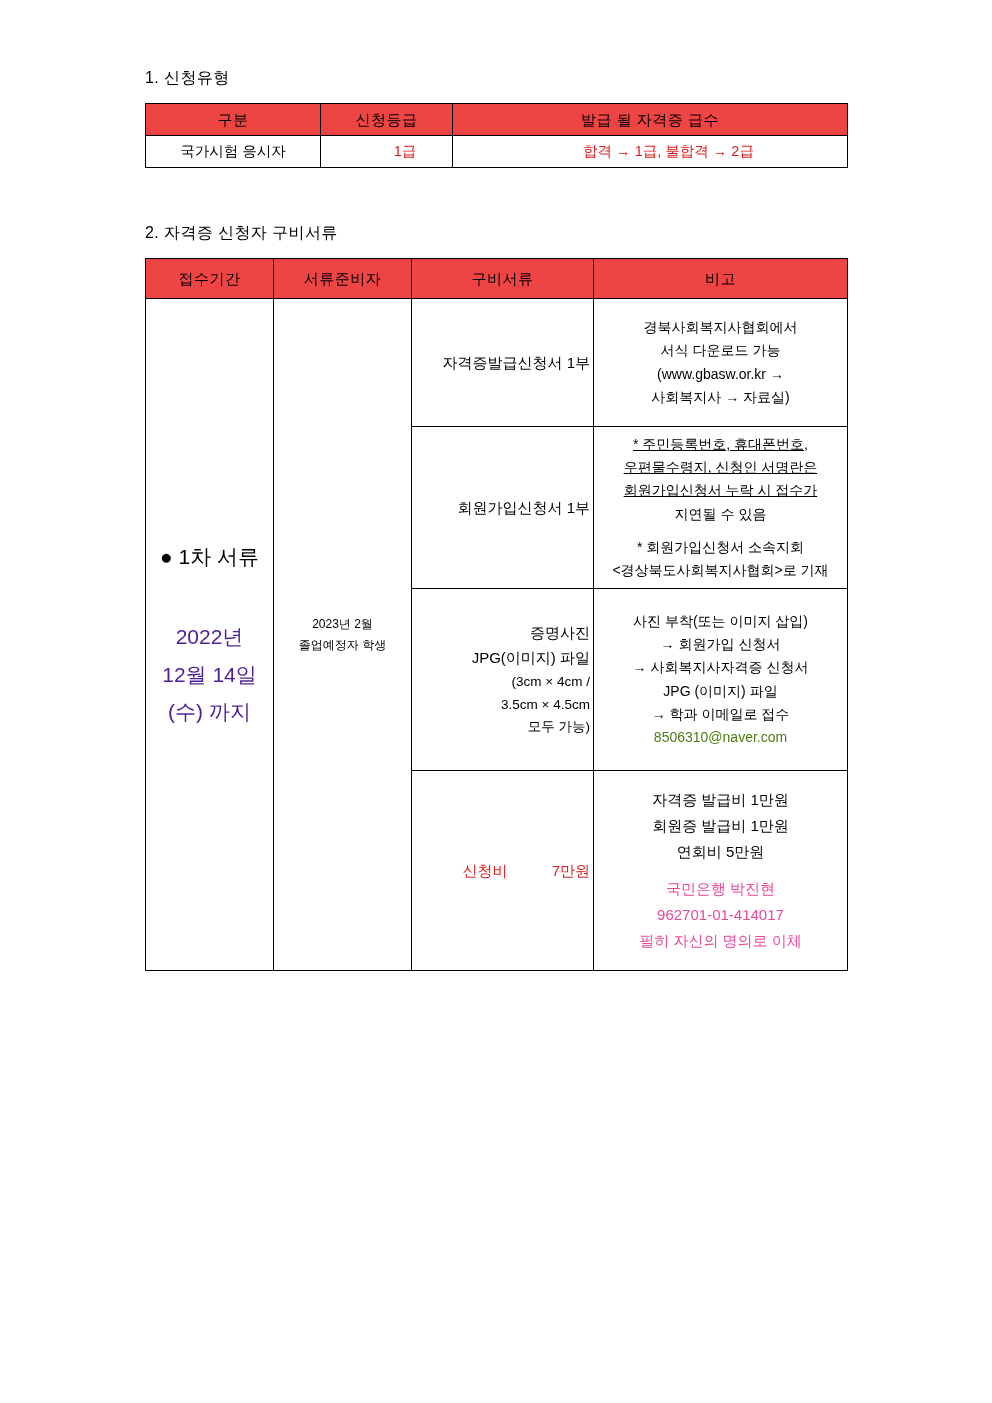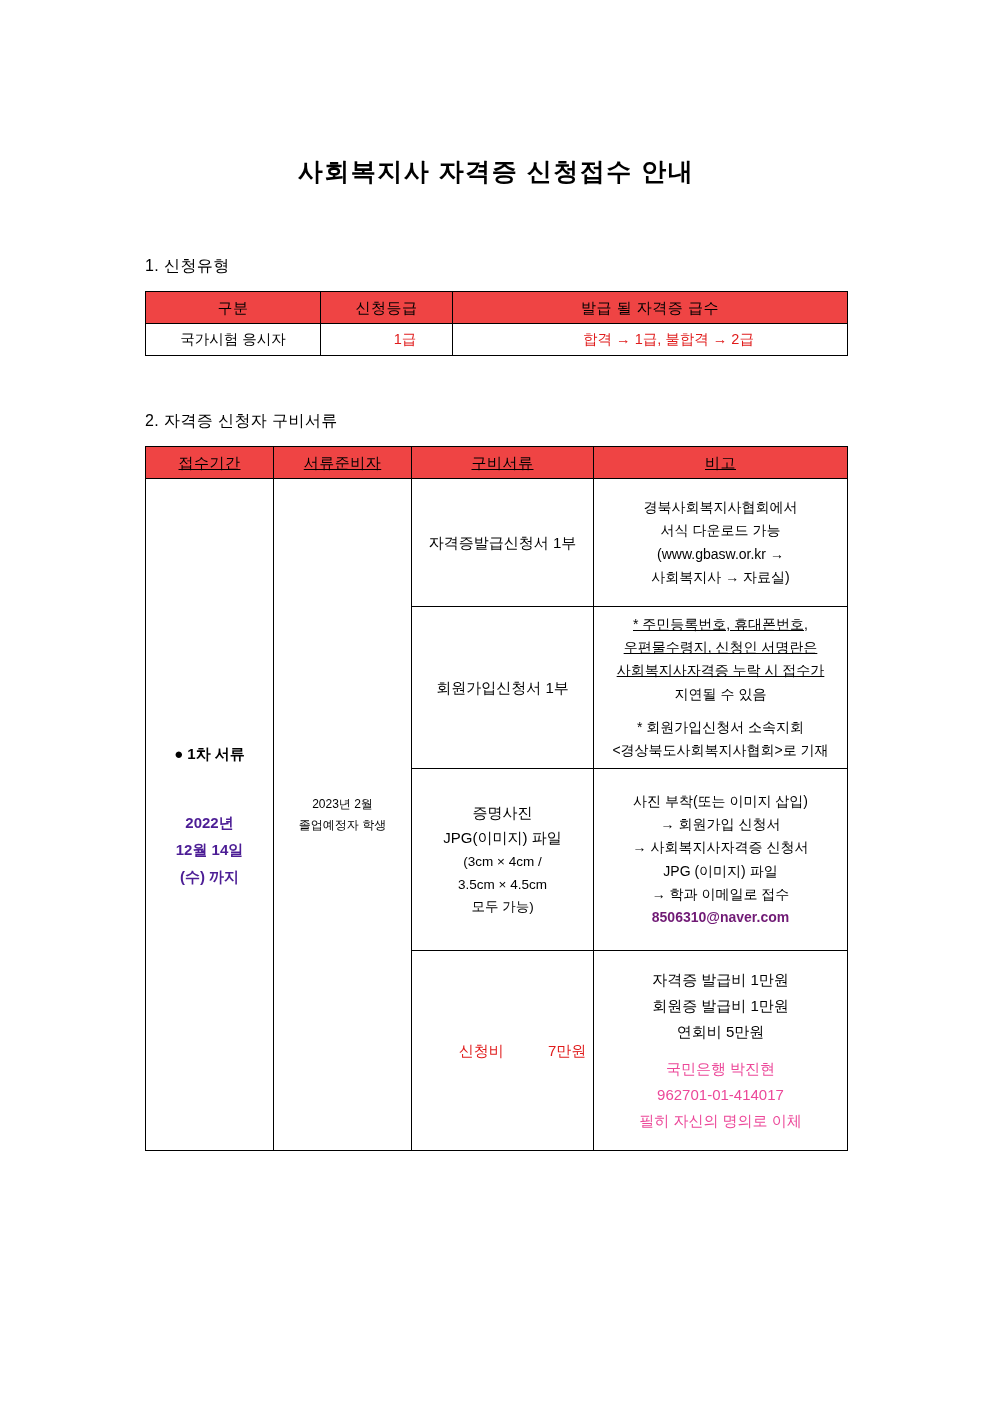--- a/index.html
+++ b/index.html
@@ -61,56 +61,54 @@
   .t1-c1 { width: 132px; }
   .t1-c2 { width: 395px; }
   .red { color: #e01b1b; padding-left: 40px; }
 
   
   #table2 { margin-top: 14px; width: 702px; }
   .t2-c0 { width: 128px; }
   .t2-c1 { width: 138px; }
   .t2-c2 { width: 182px; }
   .t2-c3 { width: 254px; }
-  #table2 .hdr td { height: 32px; text-decoration: underline; }
+  #table2 .hdr td { height: 40px; }
 
   .cell-period {
     line-height: 1.8;
-    font-size: 15px;
-    font-weight: bold;
+    font-size: 21px;
   }
   .cell-period .bullet { display:block; margin-bottom: 42px; white-space: nowrap;}
   .cell-period .dates { color:#4c1d95; }
 
   .cell-prep { line-height: 1.7; font-size: 12px; }
 
-  .doc-name { font-size: 15px; line-height: 1.7; }
+  .doc-name { font-size: 15px; line-height: 1.7; text-align: right; }
   .doc-name .small { font-size: 13.5px; }
 
   .note { font-size: 14px; line-height: 1.65; }
   .note .tiny { font-size: 14px; }
   .note .u { text-decoration: underline; }
   .note-left { text-align: center; }
   .spacer-sm { height: 10px; }
 
   .fee-cell { font-size: 15px; line-height: 1.75; }
   .bank { color:#ec4899; }
-  .email { color:#701a75;font-weight:bold; }
+  .email { color:#4d7c0f; }
 
   .r1 { height: 128px; }
   .r2 { height: 162px; }
   .r3 { height: 182px; }
   .r4 { height: 200px; }
 </style>
 </head>
 <body>
 
 <div class="page">
 
-  <div class="doc-title">사회복지사 자격증 신청접수 안내</div>
 
   <div class="section-heading" id="sec1-heading">1. 신청유형</div>
 
   <table id="table1">
     <colgroup>
       <col class="t1-c0">
         <col class="t1-c1">
         <col class="t1-c2">
     </colgroup>
     <tbody>
@@ -164,21 +162,21 @@
           <div class="tiny">(www.gbasw.or.kr →</div>
           <div class="tiny">사회복지사 → 자료실)</div>
         </td>
       </tr>
 
       <tr>
         <td class="doc-name r2">회원가입신청서 1부</td>
         <td class="note r2">
           <div class="tiny u">* 주민등록번호, 휴대폰번호,</div>
           <div class="tiny u">우편물수령지, 신청인 서명란은</div>
-          <div class="tiny u">사회복지사자격증 누락 시 접수가</div>
+          <div class="tiny u">회원가입신청서 누락 시 접수가</div>
           <div class="tiny">지연될 수 있음</div>
           <div class="spacer-sm"></div>
           <div class="tiny">* 회원가입신청서 소속지회</div>
           <div class="tiny">&lt;경상북도사회복지사협회&gt;로 기재</div>
         </td>
       </tr>
 
       <tr>
         <td class="doc-name r3">
           <div>증명사진</div>

